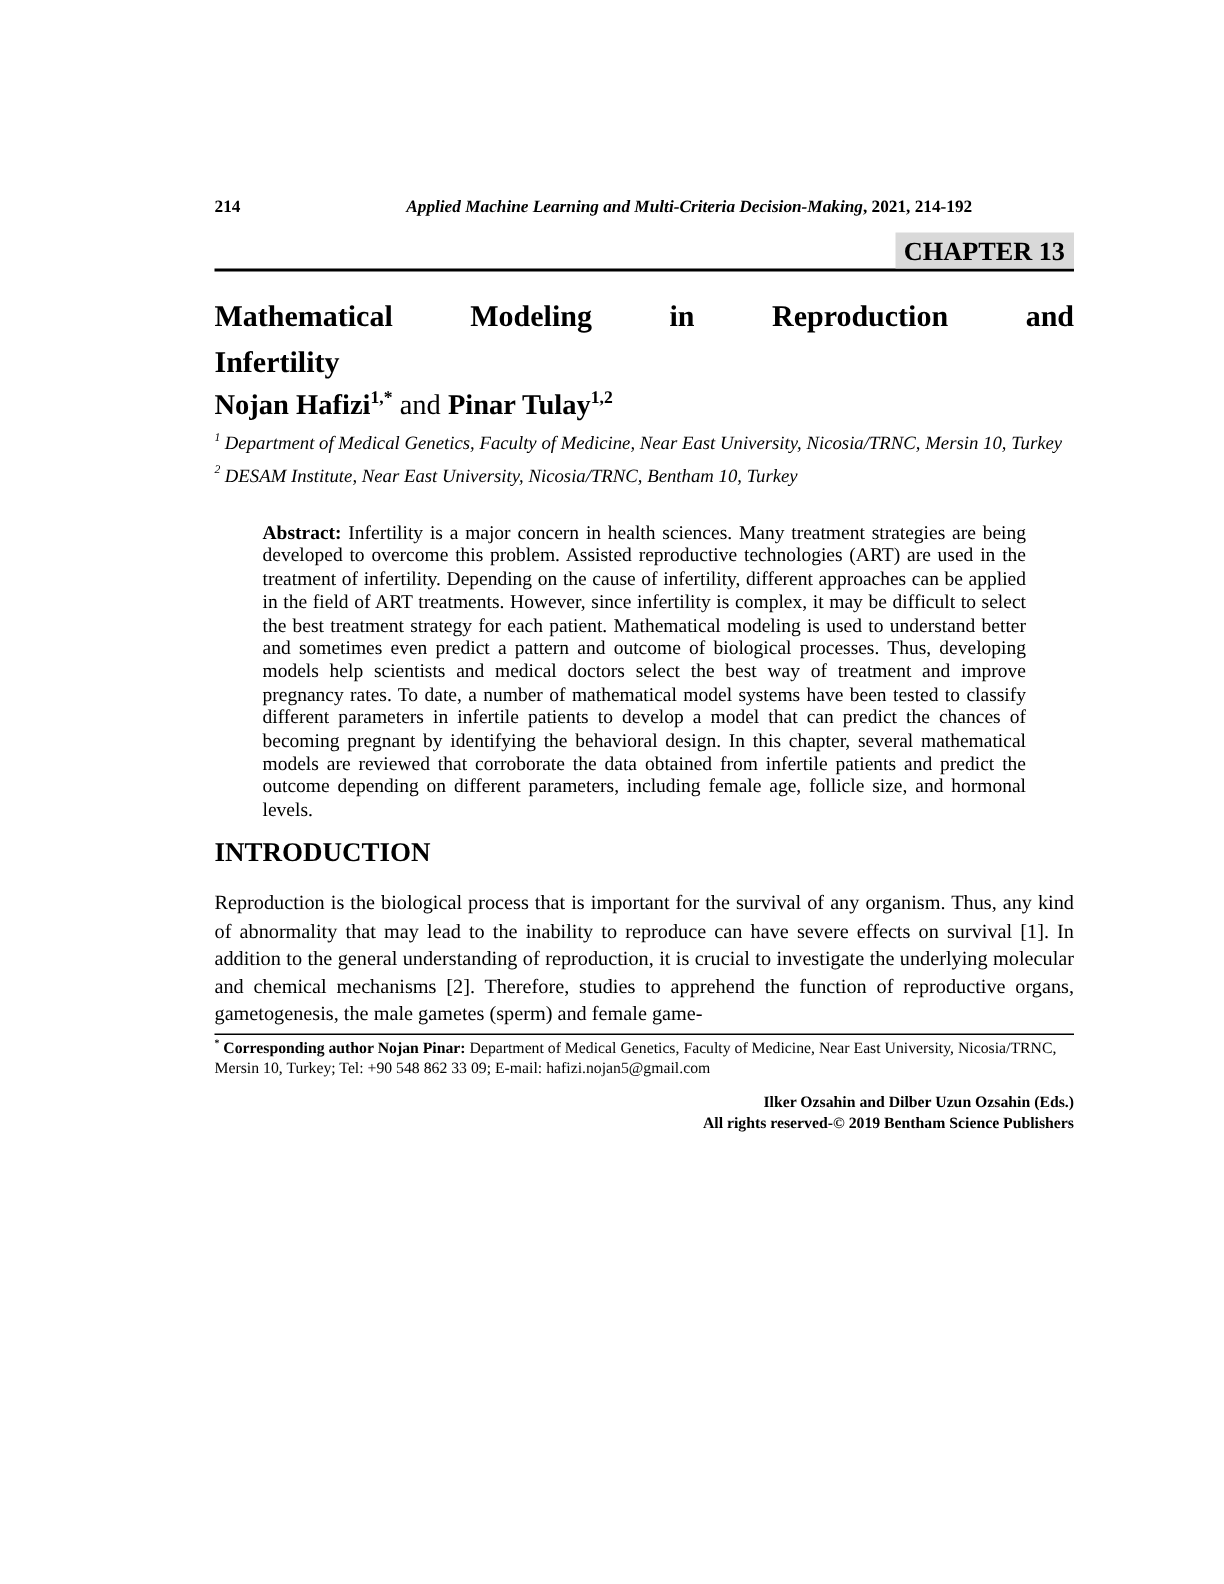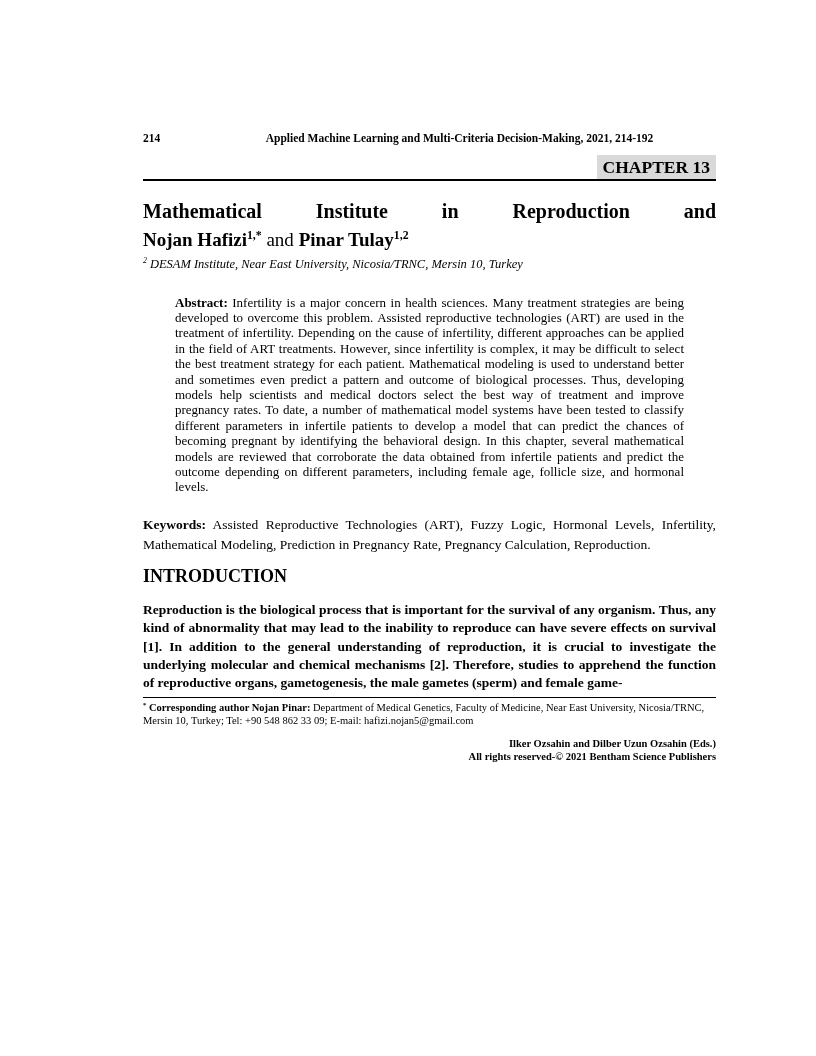--- a/index.html
+++ b/index.html
@@ -10,21 +10,21 @@
     width: 776px;
     height: 1056px;
     background: #ffffff;
     padding: 131px 60px 0 143px;
     overflow: hidden;
   }
   
   .header { display: flex; align-items: baseline; font-size: 11.5px; font-weight: bold; line-height: 14px; }
   .page-num { width: 60px; }
   .running { flex: 1; text-align: center; }
-  .running-title { }
+  .running-title { font-style: italic; }
   .running-suffix { font-style: normal; }
   
   .chapter-rule { margin-top: 10px; border-bottom: 2px solid #000; text-align: right; }
   .chapter-box {
     display: inline-block;
     background: #d9d9d9;
     font-size: 17.5px;
     font-weight: bold;
     line-height: 22px;
     padding: 1px 6px 1px 6px;
@@ -48,21 +48,21 @@
     font-size: 13px;
     line-height: 15.4px;
     text-align: justify;
   }
   .abstract-label { font-weight: bold; }
   
   .keywords { margin-top: 20px; font-size: 13.5px; line-height: 20px; text-align: justify; }
   .keywords-label { font-weight: bold; }
   
   .section-heading { margin-top: 12px; font-size: 18px; font-weight: bold; line-height: 18px; }
-  .body-para { margin-top: 16px; font-size: 13.5px; line-height: 18.4px; text-align: justify; font-weight: bold; }
+  .body-para { margin-top: 16px; font-size: 13.5px; line-height: 18.4px; text-align: justify; }
   
   .footnote-block { margin-top: 4px; border-top: 1px solid #000; padding-top: 3px; }
   .footnote { font-size: 10.5px; line-height: 13px; text-align: left; }
   .footnote-label { font-weight: bold; }
   
   .footer { margin-top: 10px; font-size: 10.5px; font-weight: bold; text-align: right; line-height: 13.5px; }
 </style>
 </head>
 <body>
 
@@ -71,39 +71,40 @@
   <div class="header">
     <span class="page-num">214</span>
     <span class="running"><span class="running-title">Applied Machine Learning and Multi-Criteria Decision-Making</span><span class="running-suffix">, 2021, 214-192</span></span>
   </div>
 
   <div class="chapter-rule">
     <span class="chapter-box">CHAPTER 13</span>
   </div>
 
   <h1 class="title">
-    <div class="title-line1">Mathematical Institute in Reproduction and</div>
+    <div class="title-line1">Mathematical Modeling in Reproduction and</div>
+    <div class="title-line2">Infertility</div>
   </h1>
 
   <div class="authors"><span class="author-name">Nojan Hafizi</span><sup class="author-name">1,*</sup><span> and </span><span class="author-name">Pinar Tulay</span><sup class="author-name">1,2</sup></div>
 
   <div class="affiliations">
-    <p class="affiliation"><sup>2</sup><span>DESAM Institute, Near East University, Nicosia/TRNC, Mersin 10, Turkey</span></p>
+    <p class="affiliation"><sup>1</sup><span>Department of Medical Genetics, Faculty of Medicine, Near East University, Nicosia/TRNC, Mersin 10, Turkey</span></p>
+    <p class="affiliation"><sup>2</sup><span>DESAM Institute, Near East University, Nicosia/TRNC, Bentham 10, Turkey</span></p>
   </div>
 
   <p class="abstract"><span class="abstract-label">Abstract:</span><span> Infertility is a major concern in health sciences. Many treatment strategies are being developed to overcome this problem. Assisted reproductive technologies (ART) are used in the treatment of infertility. Depending on the cause of infertility, different approaches can be applied in the field of ART treatments. However, since infertility is complex, it may be difficult to select the best treatment strategy for each patient. Mathematical modeling is used to understand better and sometimes even predict a pattern and outcome of biological processes. Thus, developing models help scientists and medical doctors select the best way of treatment and improve pregnancy rates. To date, a number of mathematical model systems have been tested to classify different parameters in infertile patients to develop a model that can predict the chances of becoming pregnant by identifying the behavioral design. In this chapter, several mathematical models are reviewed that corroborate the data obtained from infertile patients and predict the outcome depending on different parameters, including female age, follicle size, and hormonal levels.</span></p>
 
-  <p class="keywords"><span class="keywords-label">Keywords:</span><span> Assisted Reproductive Technologies (ART), Fuzzy Logic, Hormonal Levels, Infertility, Mathematical Modeling, Prediction in Pregnancy Rate, Pregnancy Calculation, Reproduction.</span></p>
 
   <h2 class="section-heading">INTRODUCTION</h2>
 
   <p class="body-para">Reproduction is the biological process that is important for the survival of any organism. Thus, any kind of abnormality that may lead to the inability to reproduce can have severe effects on survival [1]. In addition to the general understanding of reproduction, it is crucial to investigate the underlying molecular and chemical mechanisms [2]. Therefore, studies to apprehend the function of reproductive organs, gametogenesis, the male gametes (sperm) and female game-</p>
 
   <div class="footnote-block">
     <p class="footnote"><sup class="footnote-label">*</sup><span class="footnote-label"> Corresponding author Nojan Pinar:</span><span> Department of Medical Genetics, Faculty of Medicine, Near East University, Nicosia/TRNC, Mersin 10, Turkey; Tel: +90 548 862 33 09; E-mail: hafizi.nojan5@gmail.com</span></p>
   </div>
 
   <div class="footer">
     <div>Ilker Ozsahin and Dilber Uzun Ozsahin (Eds.)</div>
-    <div>All rights reserved-© 2021 Bentham Science Publishers</div>
+    <div>All rights reserved-© 2019 Bentham Science Publishers</div>
   </div>
 
 </div>
 
 </body></html>

